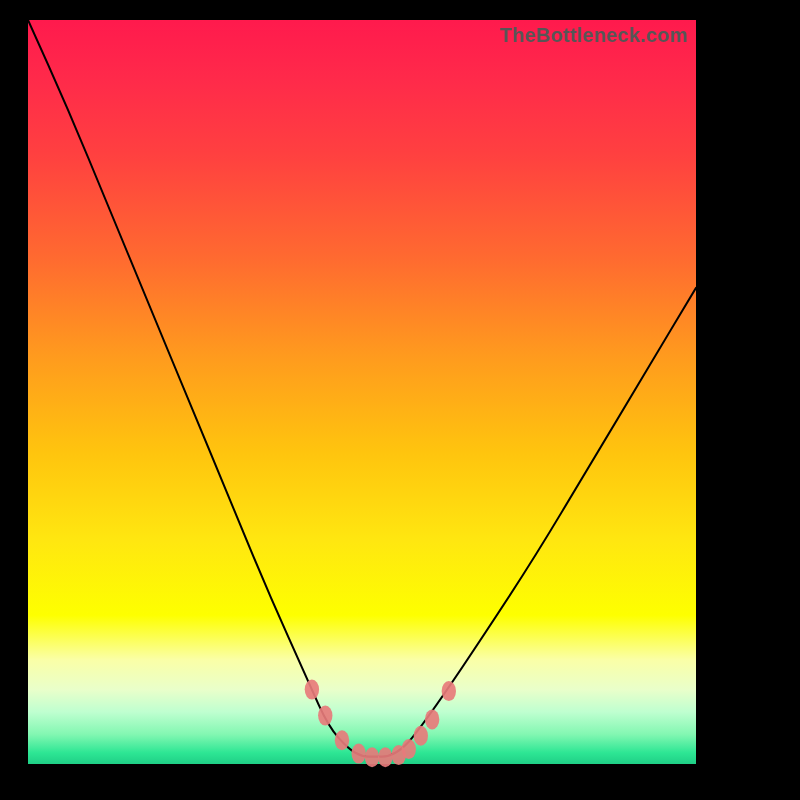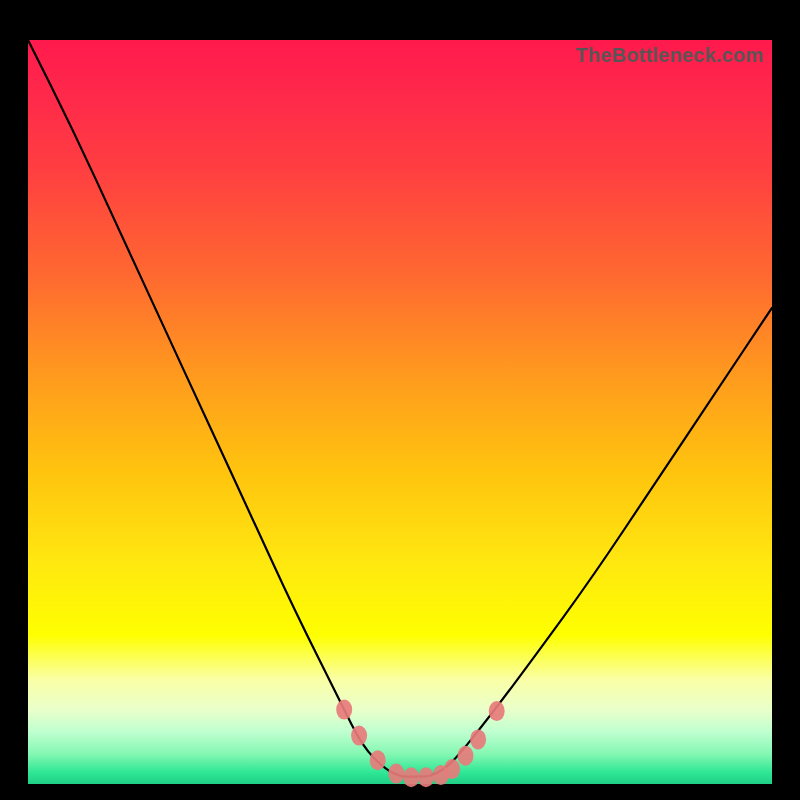--- a/index.html
+++ b/index.html
@@ -6,22 +6,22 @@
   html, body { width: 800px; height: 800px; overflow: hidden; background: #000; }
   .frame {
     position: relative;
     width: 800px;
     height: 800px;
     background: #000;
   }
   .plot {
     position: absolute;
     left: 28px;
-    top: 40px;
-    width: 744px;
+    top: 20px;
+    width: 668px;
     height: 744px;
     background: linear-gradient(to bottom,
       #ff1a4d 0%,
       #ff2a4a 8%,
       #ff4040 18%,
       #ff6a30 32%,
       #ff9a1e 45%,
       #ffc40e 58%,
       #ffe710 70%,
       #feff00 80%,

